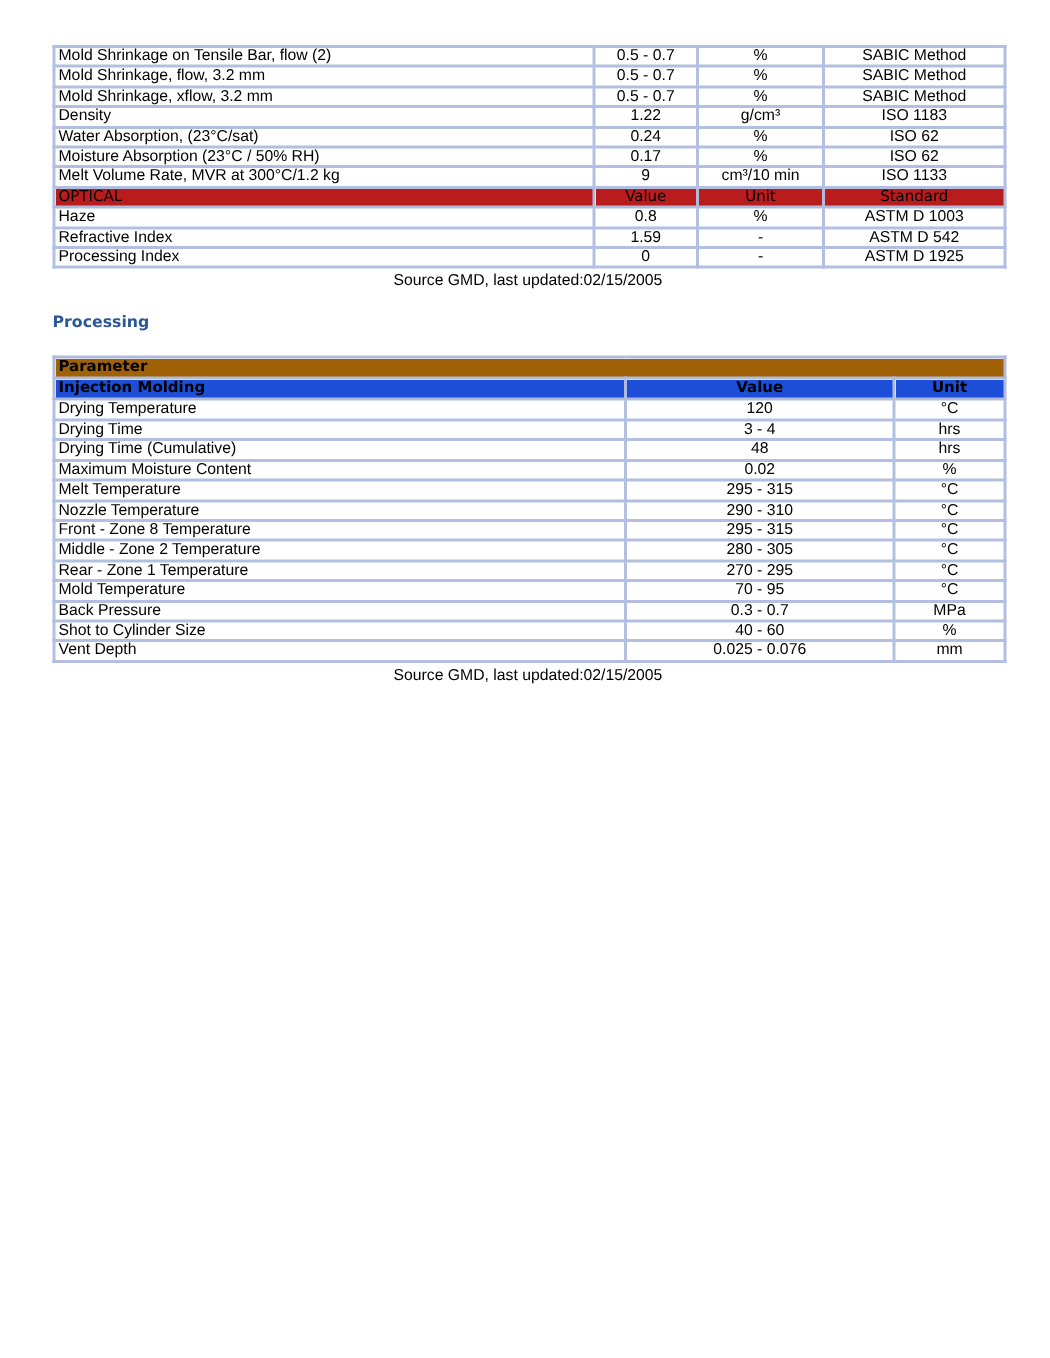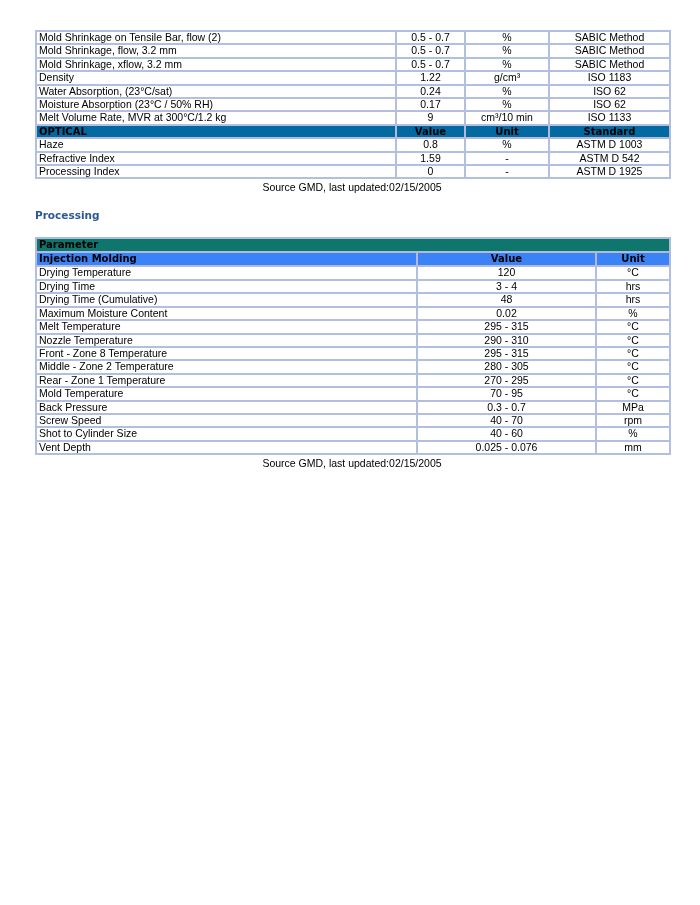--- a/index.html
+++ b/index.html
@@ -14,23 +14,23 @@
     padding: 0 2px;
     height: 11.4px;
     line-height: 11.4px;
     white-space: nowrap;
     overflow: hidden;
     font-weight: normal;
   }
   table.props { border-top: 2px solid #b3bfe0; }
   td.c { text-align: center; }
   tr.section td, tr.section th {
-    background: #0369a1;
+    background: #b91c1c;
     font-family: "DejaVu Sans", sans-serif;
-    font-weight: bold;
+    font-weight: normal;
     font-size: 10px;
     border-color: #b0bbdc;
   }
   tr.section th.c { text-align: center; }
   tr.section th.l { text-align: left; }
   .source {
     text-align: center;
     margin-top: 1px;
     height: 14px;
     line-height: 14px;
@@ -39,26 +39,26 @@
     color: #2b5797;
     font-family: "DejaVu Sans", sans-serif;
     font-weight: bold;
     font-size: 10.5px;
     margin-top: 14px;
     height: 14px;
     line-height: 14px;
   }
   .spacer { height: 15px; }
   table.proc tr.hdr1 th {
-    background: #0f766e; border-color: #b0bbdc;
+    background: #a16207; border-color: #b0bbdc;
     font-family: "DejaVu Sans", sans-serif; font-weight: bold; font-size: 10px;
     text-align: left; height: 12px; line-height: 12px;
   }
   table.proc tr.hdr2 th {
-    background: #3b82f6; border-color: #b0bbdc;
+    background: #1d4ed8; border-color: #b0bbdc;
     font-family: "DejaVu Sans", sans-serif; font-weight: bold; font-size: 10px;
     height: 12px; line-height: 12px;
   }
   table.proc tr.hdr2 th.l { text-align: left; }
   table.proc tr.hdr2 th.c { text-align: center; }
 </style>
 </head>
 <body>
 
 <div class="page">
@@ -212,25 +212,20 @@
         <td>Mold Temperature</td>
         <td class="c">70 - 95</td>
         <td class="c">°C</td>
       </tr>
       <tr>
         <td>Back Pressure</td>
         <td class="c">0.3 - 0.7</td>
         <td class="c">MPa</td>
       </tr>
       <tr>
-        <td>Screw Speed</td>
-        <td class="c">40 - 70</td>
-        <td class="c">rpm</td>
-      </tr>
-      <tr>
         <td>Shot to Cylinder Size</td>
         <td class="c">40 - 60</td>
         <td class="c">%</td>
       </tr>
       <tr>
         <td>Vent Depth</td>
         <td class="c">0.025 - 0.076</td>
         <td class="c">mm</td>
       </tr>
     </tbody>

